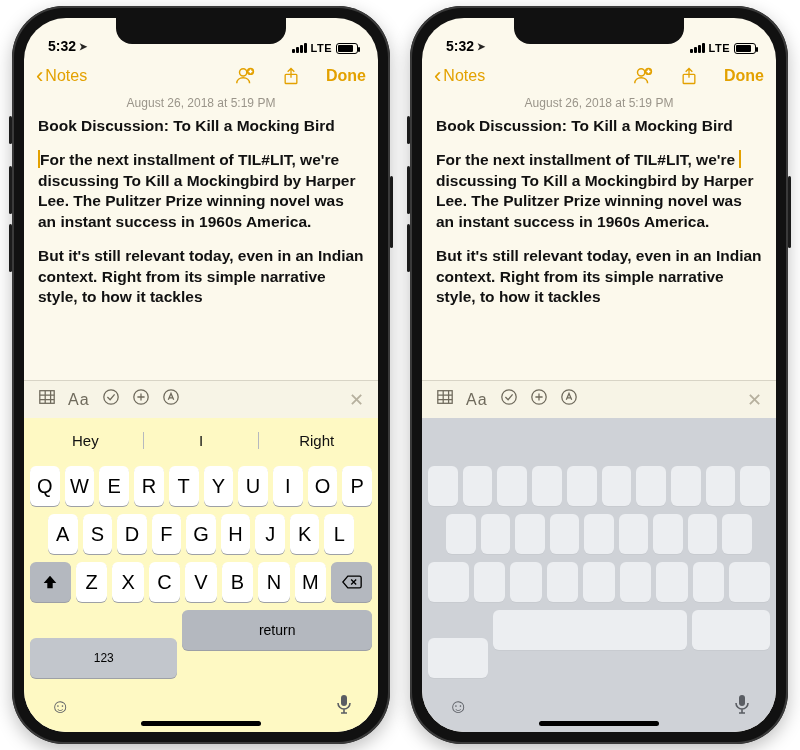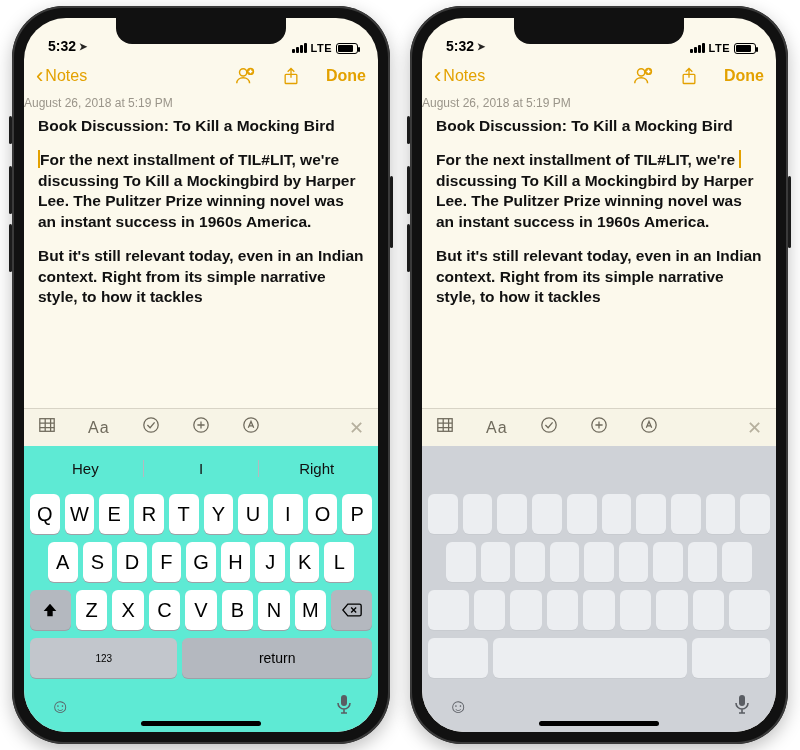--- a/index.html
+++ b/index.html
@@ -81,21 +81,21 @@
     color:#e3a100;
   }
   .nav-left { display:flex; align-items:center; gap:2px; font-size:16px; }
   .chev { font-size:22px; font-weight:300; line-height:1; }
   .nav-right { display:flex; align-items:center; gap:25px; }
   .icon-btn { color:#e3a100; font-size:18px; line-height:1; display:inline-flex; align-items:center; }
   .collab { position:relative; width:22px;height:22px; }
   .collab svg{width:22px;height:22px;}
   .done { font-weight:600; font-size:16px; }
   .timestamp {
-    text-align:left;
+    text-align:center;
     font-size:12px;
     color:#9a958a;
     padding: 0 0 6px;
   }
   .note-body {
     flex: 1 1 auto;
     padding: 0 14px;
     font-size: 15.5px;
     line-height: 1.32;
     color:#111;
@@ -111,26 +111,26 @@
   .note-toolbar {
     height: 38px;
     border-top:1px solid #d8d4c6;
     background:#f7f4e6;
     display:flex;
     align-items:center;
     justify-content:space-between;
     padding:0 14px;
     color:#6f6a5c;
   }
-  .nt-left { display:flex; gap:32px; align-items:center;justify-content:center; }
+  .nt-left { display:flex; gap:12px; align-items:center;justify-content:center; }
   .nt-item { font-size:18px; }
   .nt-aa { font-size:16px; letter-spacing:1px; }
   .nt-close { font-size:18px; color:#b6b09e;}
   .keyboard {
-    background:#5eead4;
+    background:#fef9c3;
     padding: 6px 4px 6px;
     display:flex;
     flex-direction:column;
     gap:8px;
   }
   .suggestion-row {
     display:flex; height:32px; align-items:center; margin-bottom:2px;
   }
   .sug {
     flex:1; text-align:center; font-size:15px; color:#111;
@@ -146,21 +146,21 @@
     display:flex;
     align-items:center;
     justify-content:center;
     font-size:20px;
     color:#000;
   }
   .key.blank { background:#fff; color:transparent; }
   .key.fn { background:#b4b8bf; font-size:14px;}
   .row2 { padding:0 20px; }
   .row3 .shift, .row3 .bksp { flex:1.3; background:#b4b8bf; }
-  .row4 .k123 { flex:1.4; background:#c2c6cc; font-size:10px;}
+  .row4 .k123 { flex:1.4; background:#c2c6cc; font-size:12px;margin-top:28px;}
   .row4 .space { flex:4.5; font-size:14px;}
   .row4 .return { flex:1.8; background:#b4b8bf; font-size:14px;}
   .kb-bottom {
     height:40px; display:flex; justify-content:space-between; align-items:center;
     padding:0 22px; color:#5a5d63; font-size:20px;
   }
   .home-ind {
     position:absolute; bottom:6px; left:50%; transform:translateX(-50%);
     width:120px; height:5px; background:#000; border-radius:3px; z-index:6;
   }

